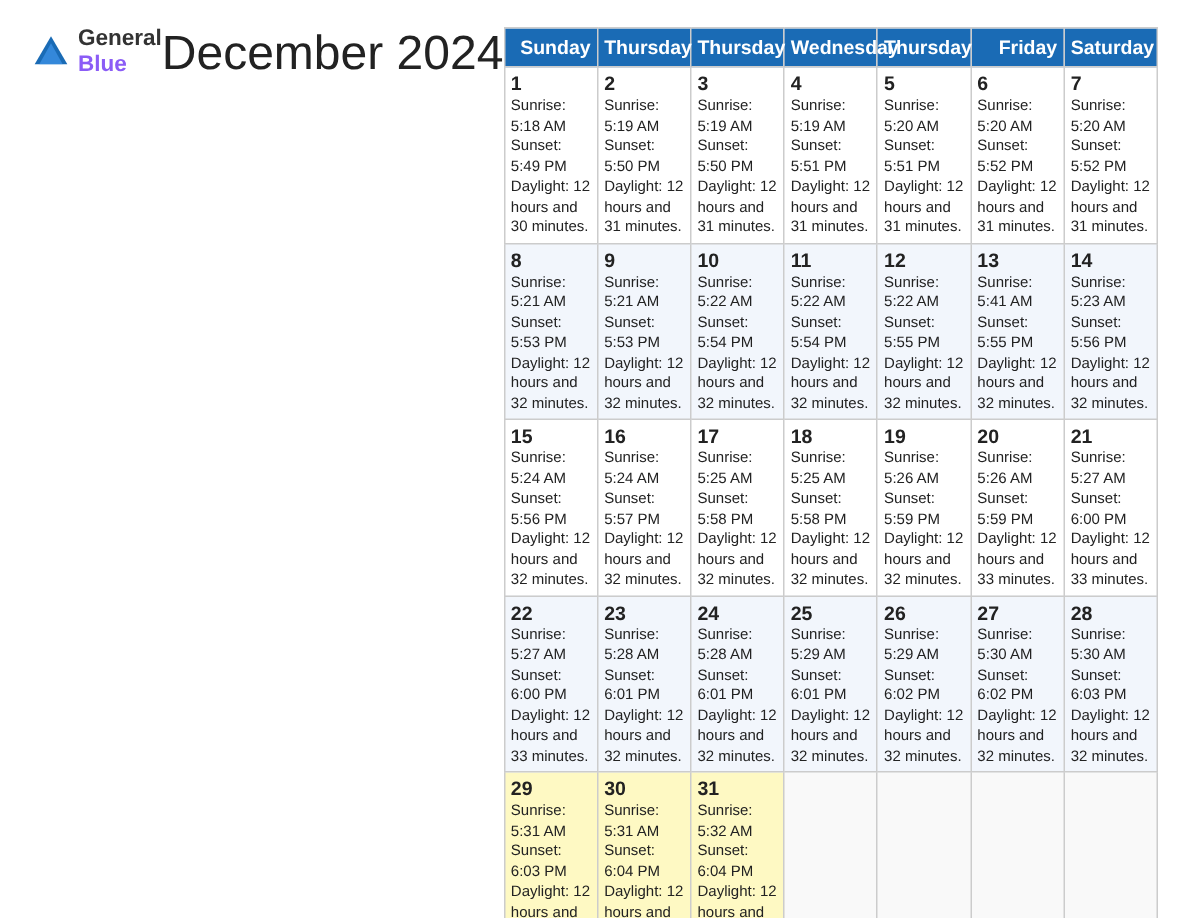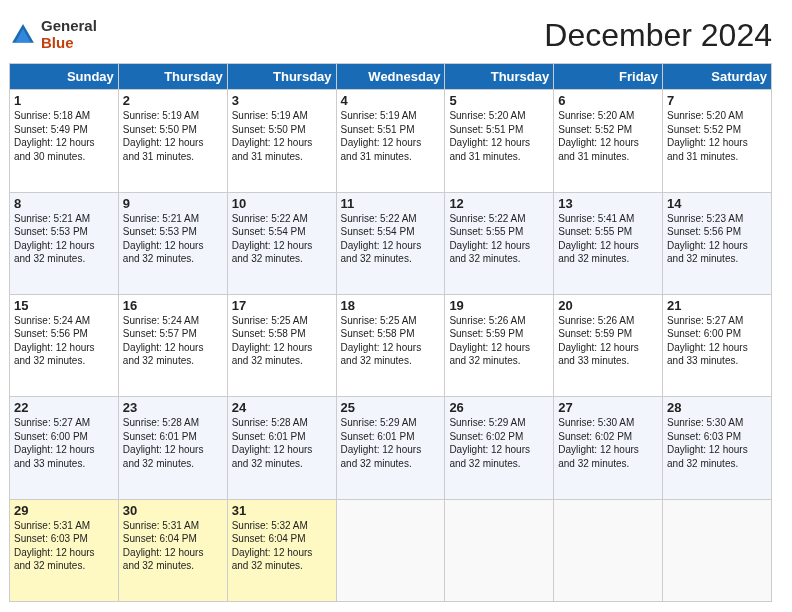--- a/index.html
+++ b/index.html
@@ -6,42 +6,42 @@
     body {
       font-family: Arial, sans-serif;
       background: #fff;
       width: 792px;
       height: 612px;
       overflow: hidden;
     }
     .page {
       width: 792px;
       height: 612px;
-      padding: 18px 20px 10px 9px;
+      padding: 18px 20px 10px 20px;
       display: flex;
-      flex-direction: column;
+      flex-direction: row;
     }
     .header {
       display: flex;
       justify-content: space-between;
       align-items: flex-start;
       margin-bottom: 10px;
     }
     .logo {
       display: flex;
       align-items: center;
       gap: 4px;
     }
     .logo-text {
       font-size: 15px;
       font-weight: bold;
       line-height: 1.1;
     }
     .logo-general { color: #333; }
-    .logo-blue { color: #c2410c; }
+    .logo-blue { color: #8b5cf6; }
     .logo-icon {
       width: 28px;
       height: 28px;
     }
     .title-block {
       text-align: right;
     }
     .month-title {
       font-size: 32px;
       font-weight: normal;

